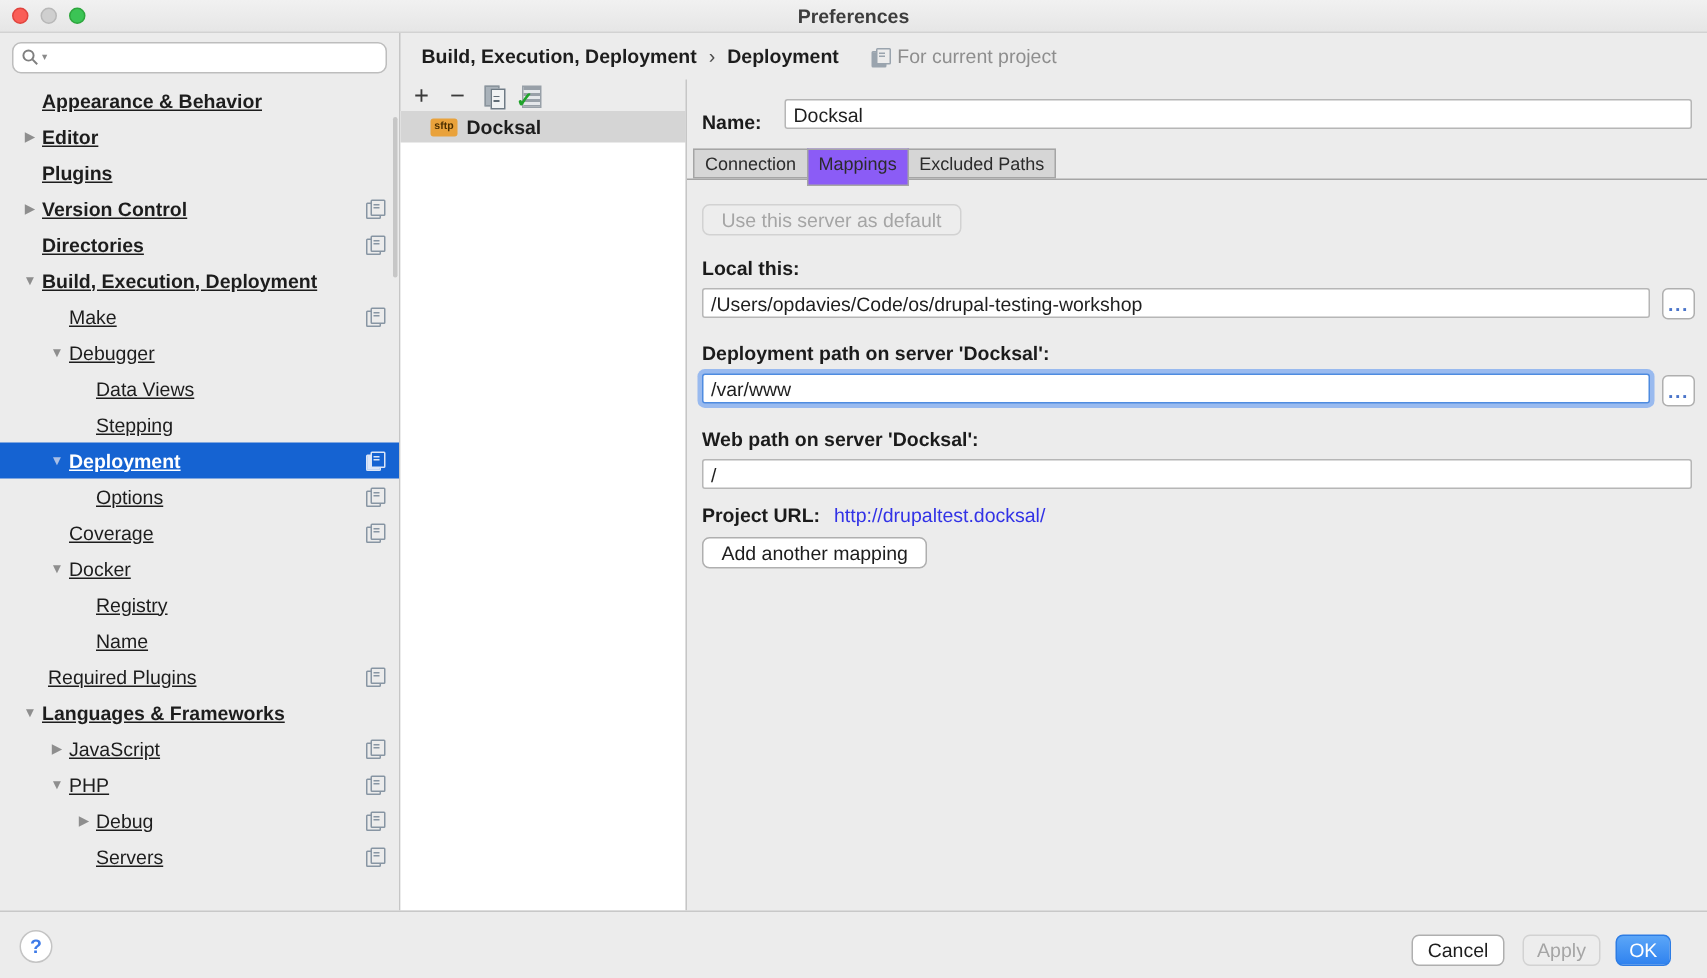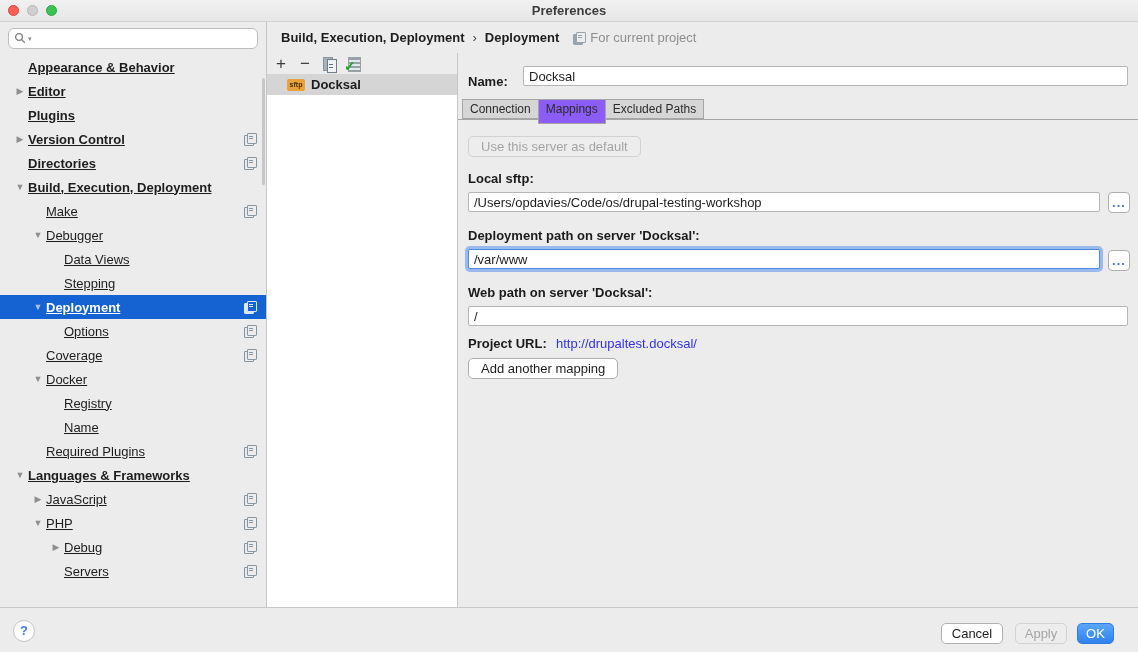--- a/index.html
+++ b/index.html
@@ -49,21 +49,21 @@
   .tree-row.selected .proj::after { border-color:#DCE6F7; background-color:#1563D2;
     background-image:linear-gradient(#DCE6F7,#DCE6F7),linear-gradient(#DCE6F7,#DCE6F7); }
   .sb-thumb { position:absolute; right:1px; top:56px; width:3px; height:107px;
     background:#C7C7C7; border-radius:2px; }
 
   
   .content-header { position:absolute; left:267px; top:22px; right:0; height:31px;
     display:flex; align-items:center; padding-left:14px; }
   .crumb { font-weight:700; white-space:nowrap; }
   .crumb-sep { margin:0 8px; color:#4a4a4a; }
-  .scope { margin-left:14px; color:#8E8E8E; display:flex; align-items:center; gap:5px; }
+  .scope { margin-left:22px; color:#8E8E8E; display:flex; align-items:center; gap:5px; }
   .scope .proj::before,.scope .proj::after { border-color:#9aa4ae; background-color:#ECECEC;
     background-image:linear-gradient(#9aa4ae,#9aa4ae),linear-gradient(#9aa4ae,#9aa4ae); }
 
   
   .toolbar { position:absolute; left:267px; top:53px; width:190px; height:21px;
     display:flex; align-items:center; padding-left:6px; gap:8px; }
   .tool { width:16px; height:16px; display:flex; align-items:center; justify-content:center;
     position:relative; cursor:default; }
   .tool-plus,.tool-minus { font-size:17px; color:#3a3a3a; line-height:14px; }
   .tool-copy::before { content:""; position:absolute; left:2px; top:1px; width:8px; height:12px;
@@ -218,21 +218,21 @@
           <span class="lbl">Docker</span>
         </div>
         <div class="tree-row" style="padding-left: 48px;">
           <span class="arrow"></span>
           <span class="lbl">Registry</span>
         </div>
         <div class="tree-row" style="padding-left: 48px;">
           <span class="arrow"></span>
           <span class="lbl">Name</span>
         </div>
-        <div class="tree-row" style="padding-left: 30px;">
+        <div class="tree-row" style="padding-left: 16px;">
           <span class="arrow"></span>
           <span class="lbl">Required Plugins</span>
           <span class="proj"></span>
         </div>
         <div class="tree-row bold" style="padding-left: 12px;">
           <span class="arrow">▼</span>
           <span class="lbl">Languages &amp; Frameworks</span>
         </div>
         <div class="tree-row" style="padding-left: 30px;">
           <span class="arrow">▶</span>
@@ -288,21 +288,21 @@
 
     <div class="tabs">
         <span class="tab">Connection</span>
         <span class="tab active">Mappings</span>
         <span class="tab">Excluded Paths</span>
       </div>
     <div class="tabline"></div>
 
     <button class="btn disabled use-default">Use this server as default</button>
 
-    <span class="flabel local-label">Local sftp:</span>
+    <span class="flabel local-label">Local this:</span>
     <input class="tinput local-input" value="/Users/opdavies/Code/os/drupal-testing-workshop" style="">
     <button class="btn browse local-browse">...</button>
 
     <span class="flabel deploy-label">Deployment path on server 'Docksal':</span>
     <input class="tinput focused deploy-input" value="/var/www" style="">
     <button class="btn browse deploy-browse">...</button>
 
     <span class="flabel web-label">Web path on server 'Docksal':</span>
     <input class="tinput web-input" value="/" style="">
 

